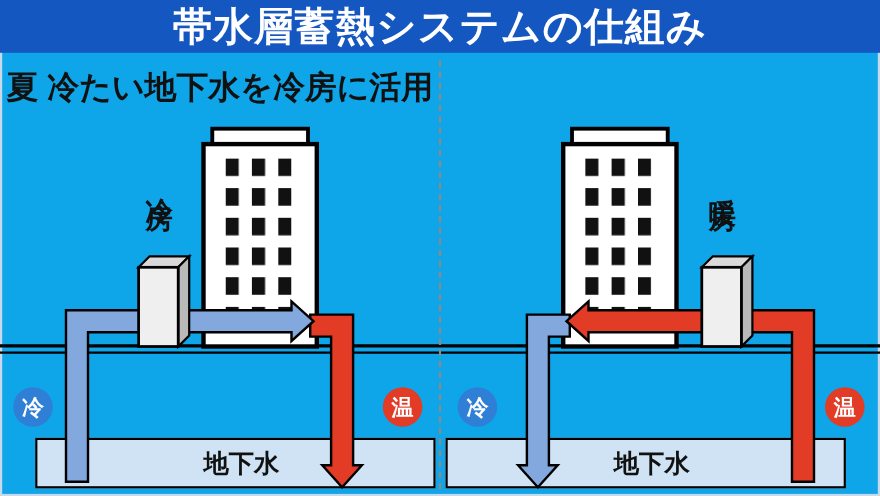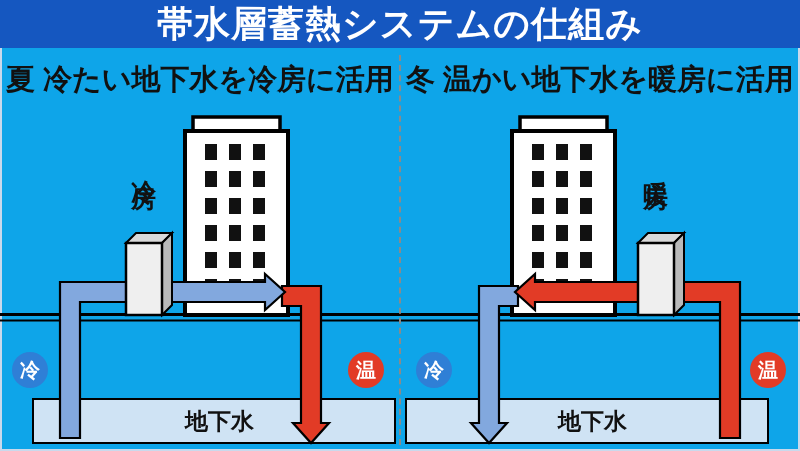--- a/index.html
+++ b/index.html
@@ -111,20 +111,19 @@
       </g>
       <path fill="#82a8de" stroke="#000" stroke-width="2.2" d="M118,238 L79,238 L79,375 L71,375 L89,395 L107,375 L99,375 L99,258 L118,258 Z"></path>
       <path fill="#e23b26" stroke="#000" stroke-width="2.2" d="M340,390 L340,234 L135,234 L135,226 L115,244 L135,262 L135,254 L320,254 L320,390 Z"></path>
       <g>
         <polygon points="238,195 248,185 284,185 274,195" fill="#d9d9d9" stroke="#000" stroke-width="2"></polygon>
         <polygon points="274,195 284,185 284,257 274,267" fill="#b9b9b9" stroke="#000" stroke-width="2"></polygon>
         <rect x="238" y="195" width="36" height="72" fill="#efefef" stroke="#000" stroke-width="2.5"></rect>
       </g>
     </svg>
 
-    <div class="panel-header">冬 温かい地下水を暖房に活用</div>
     <div class="unit-label" style="left:243px">暖房</div>
     <div class="badge cold" style="left:16px">冷</div>
     <div class="badge warm" style="left:350px">温</div>
   </div>
 
   <div class="divider"></div>
 </div>
 
 </body></html>

